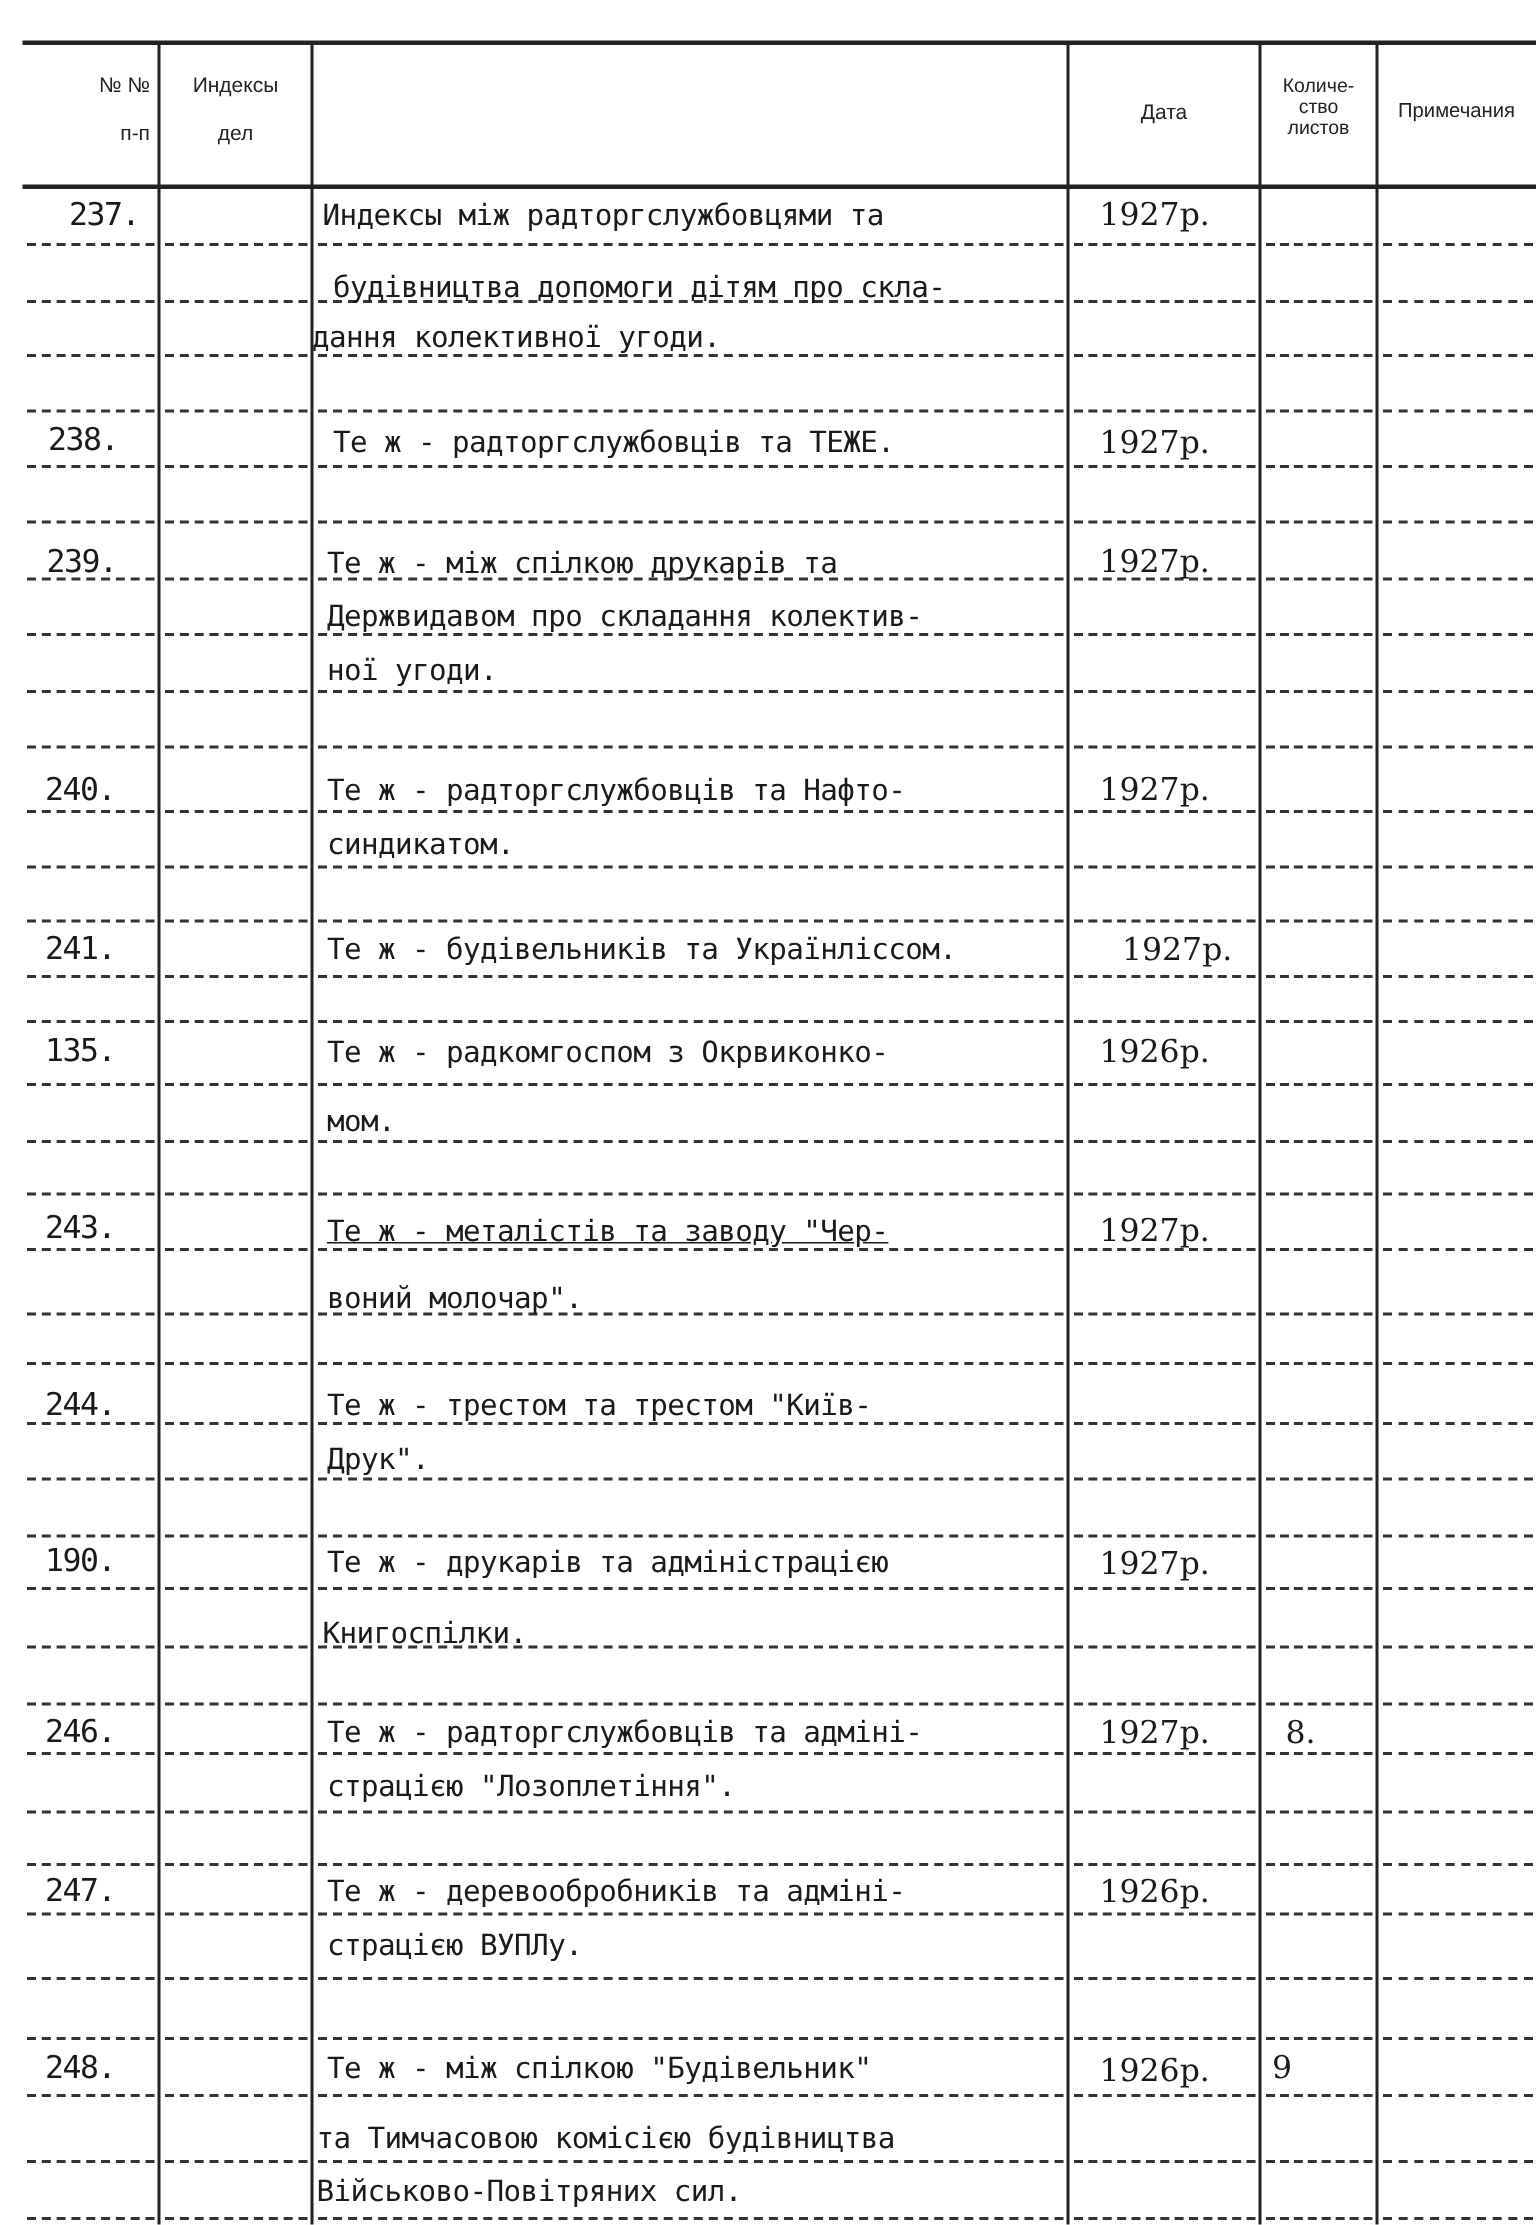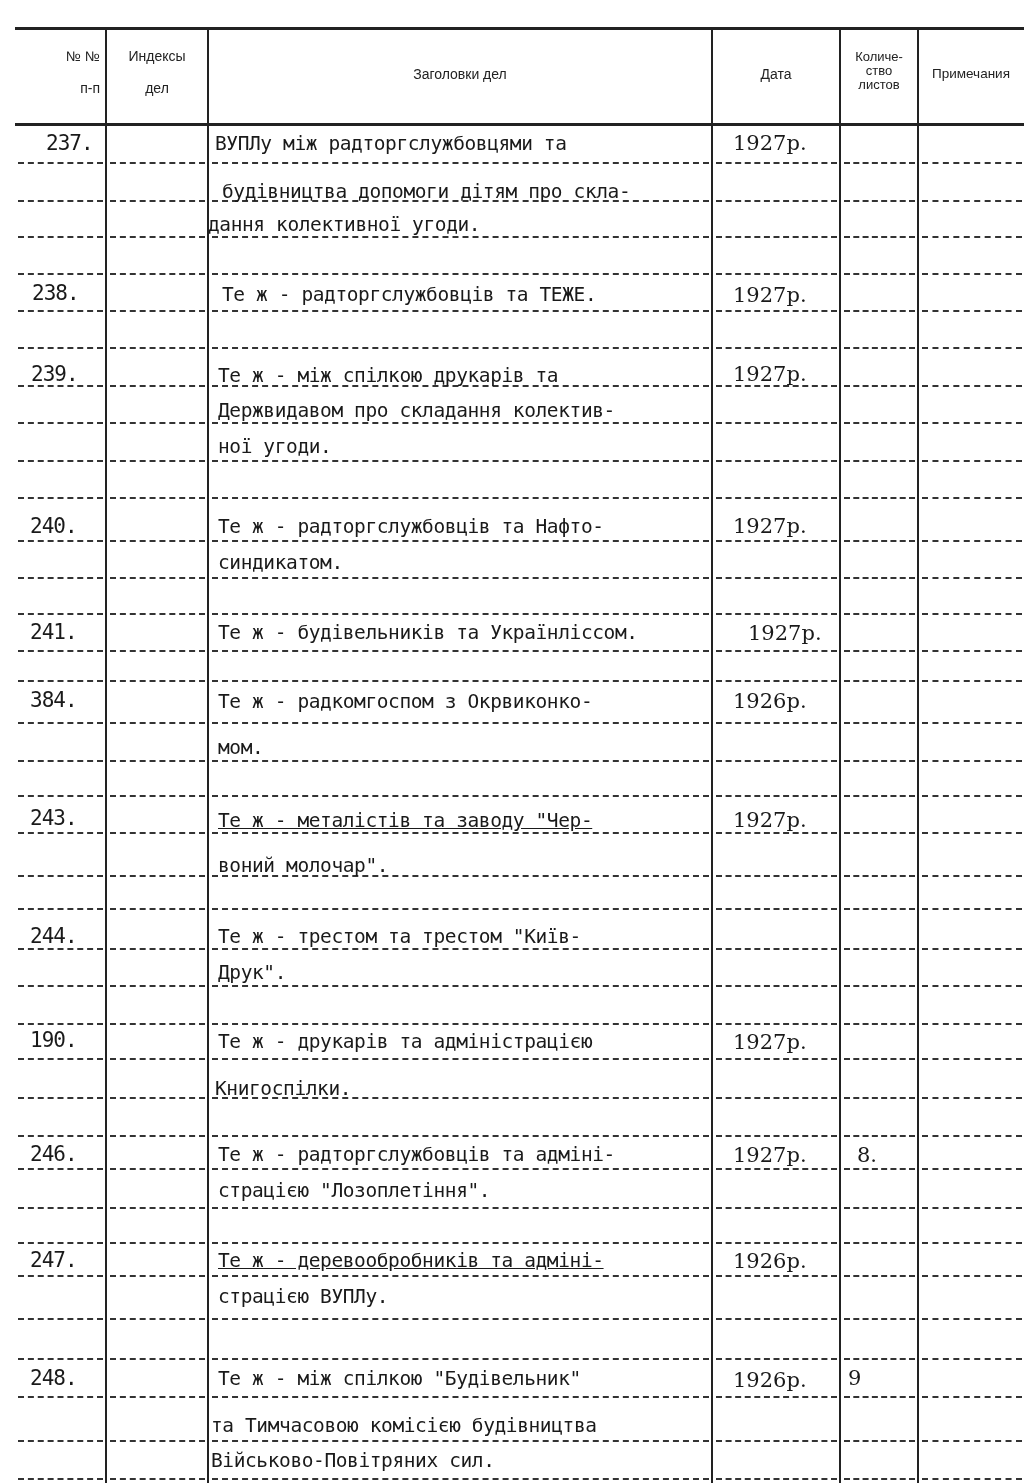--- a/index.html
+++ b/index.html
@@ -33,21 +33,20 @@
   <div class="vline" style="left:917px; top:28px; height:1455px;"></div>
 
   <div class="hdr" style="left:30px; top:48px; width:70px; text-align:right;">
     <div>№  №</div>
     <div style="margin-top:16px;">п-п</div>
   </div>
   <div class="hdr" style="left:108px; top:48px; width:98px;">
     <div>Индексы</div>
     <div style="margin-top:16px;">дел</div>
   </div>
-  <div class="hdr" style="left:209px; top:66px; width:502px;">Заголовки дел</div>
   <div class="hdr" style="left:713px; top:66px; width:126px;">Дата</div>
   <div class="hdr" style="left:841px; top:50px; width:76px; font-size:13px; line-height:14px;">
     <div>Количе-</div>
     <div>ство</div>
     <div>листов</div>
   </div>
   <div class="hdr" style="left:918px; top:66px; width:106px; font-size:13.5px;">Примечания</div>
 
   <div id="rules">
       <div class="rule" style="left: 18px; width: 85px; top: 162px;"></div>
@@ -263,21 +262,21 @@
       <div class="rule" style="left: 18px; width: 85px; top: 1478px;"></div>
       <div class="rule" style="left: 110px; width: 95px; top: 1478px;"></div>
       <div class="rule" style="left: 212px; width: 497px; top: 1478px;"></div>
       <div class="rule" style="left: 716px; width: 121px; top: 1478px;"></div>
       <div class="rule" style="left: 844px; width: 71px; top: 1478px;"></div>
       <div class="rule" style="left: 922px; width: 100px; top: 1478px;"></div>
     </div>
 
   <div>
     <div class="num" style="left:46px; top:131px;">237.</div>
-    <div class="txt" style="top:132px;">ВУПЛу між радторгслужбовцями та</div>
+    <div class="txt" style="top:132px;">Индексы між радторгслужбовцями та</div>
     <div class="txt" style="top:180px; left:222px;">будівництва допомоги дітям про скла-</div>
     <div class="txt" style="top:213px; left:208px;">дання колективної угоди.</div>
     <div class="date" style="top:131px;">1927р.</div>
   </div>
 
   <div>
     <div class="num" style="left:32px; top:281px;">238.</div>
     <div class="txt" style="top:283px; left:222px;">Те ж - радторгслужбовців та ТЕЖЕ.</div>
     <div class="date" style="top:283px;">1927р.</div>
   </div>
@@ -297,21 +296,21 @@
     <div class="date" style="top:514px;">1927р.</div>
   </div>
 
   <div>
     <div class="num" style="left:30px; top:620px;">241.</div>
     <div class="txt" style="top:621px; left:218px;">Те ж - будівельників та Українліссом.</div>
     <div class="date" style="top:621px; left:748px;">1927р.</div>
   </div>
 
   <div>
-    <div class="num" style="left:30px; top:688px;">384.</div>
+    <div class="num" style="left:30px; top:688px;">135.</div>
     <div class="txt" style="top:690px; left:218px;">Те ж - радкомгоспом з Окрвиконко-</div>
     <div class="txt" style="top:736px; left:218px;">мом.</div>
     <div class="date" style="top:689px;">1926р.</div>
   </div>
 
   <div>
     <div class="num" style="left:30px; top:806px;">243.</div>
     <div class="txt" style="top:809px; left:218px;text-decoration:underline;">Те ж - металістів та заводу "Чер-</div>
     <div class="txt" style="top:854px; left:218px;">воний молочар".</div>
     <div class="date" style="top:808px;">1927р.</div>
@@ -334,21 +333,21 @@
   <div>
     <div class="num" style="left:30px; top:1142px;">246.</div>
     <div class="txt" style="top:1143px; left:218px;">Те ж - радторгслужбовців та адміні-</div>
     <div class="txt" style="top:1179px; left:218px;">страцією "Лозоплетіння".</div>
     <div class="date" style="top:1143px;">1927р.</div>
     <div class="cnt" style="left:857px; top:1143px;">8.</div>
   </div>
 
   <div>
     <div class="num" style="left:30px; top:1248px;">247.</div>
-    <div class="txt" style="top:1249px; left:218px;text-decoration:underline;">Те ж - деревообробників та адміні-</div>
+    <div class="txt" style="top:1249px; left:218px;">Те ж - деревообробників та адміні-</div>
     <div class="txt" style="top:1285px; left:218px;">страцією ВУПЛу.</div>
     <div class="date" style="top:1249px;">1926р.</div>
   </div>
 
   <div>
     <div class="num" style="left:30px; top:1366px;">248.</div>
     <div class="txt" style="top:1367px; left:218px;">Те ж - між спілкою "Будівельник"</div>
     <div class="txt" style="top:1414px; left:211px;">та Тимчасовою комісією будівництва</div>
     <div class="txt" style="top:1449px; left:211px;">Військово-Повітряних сил.</div>
     <div class="date" style="top:1368px;">1926р.</div>

